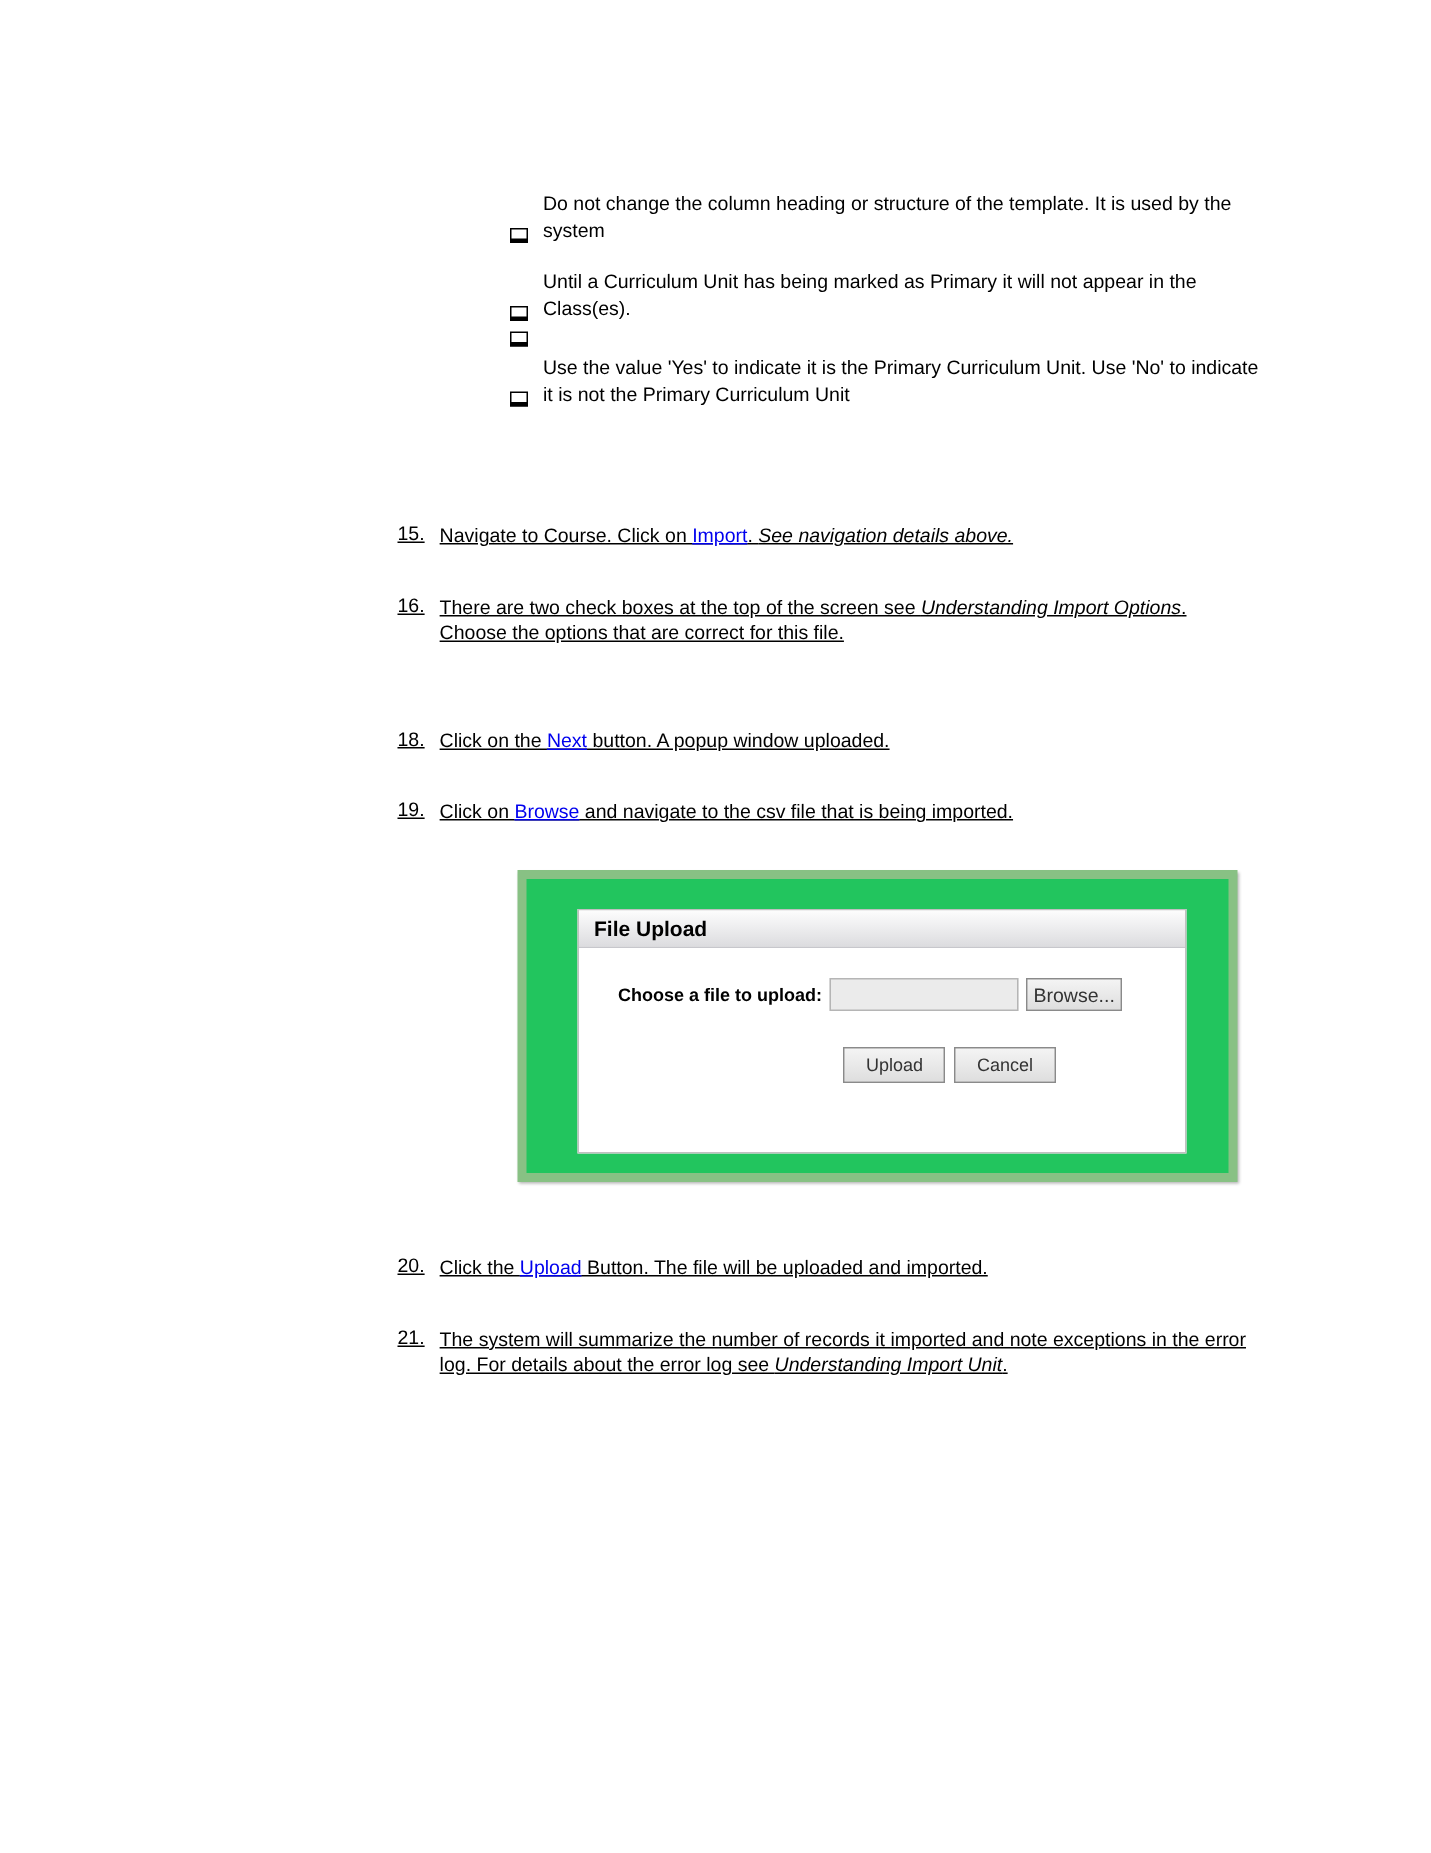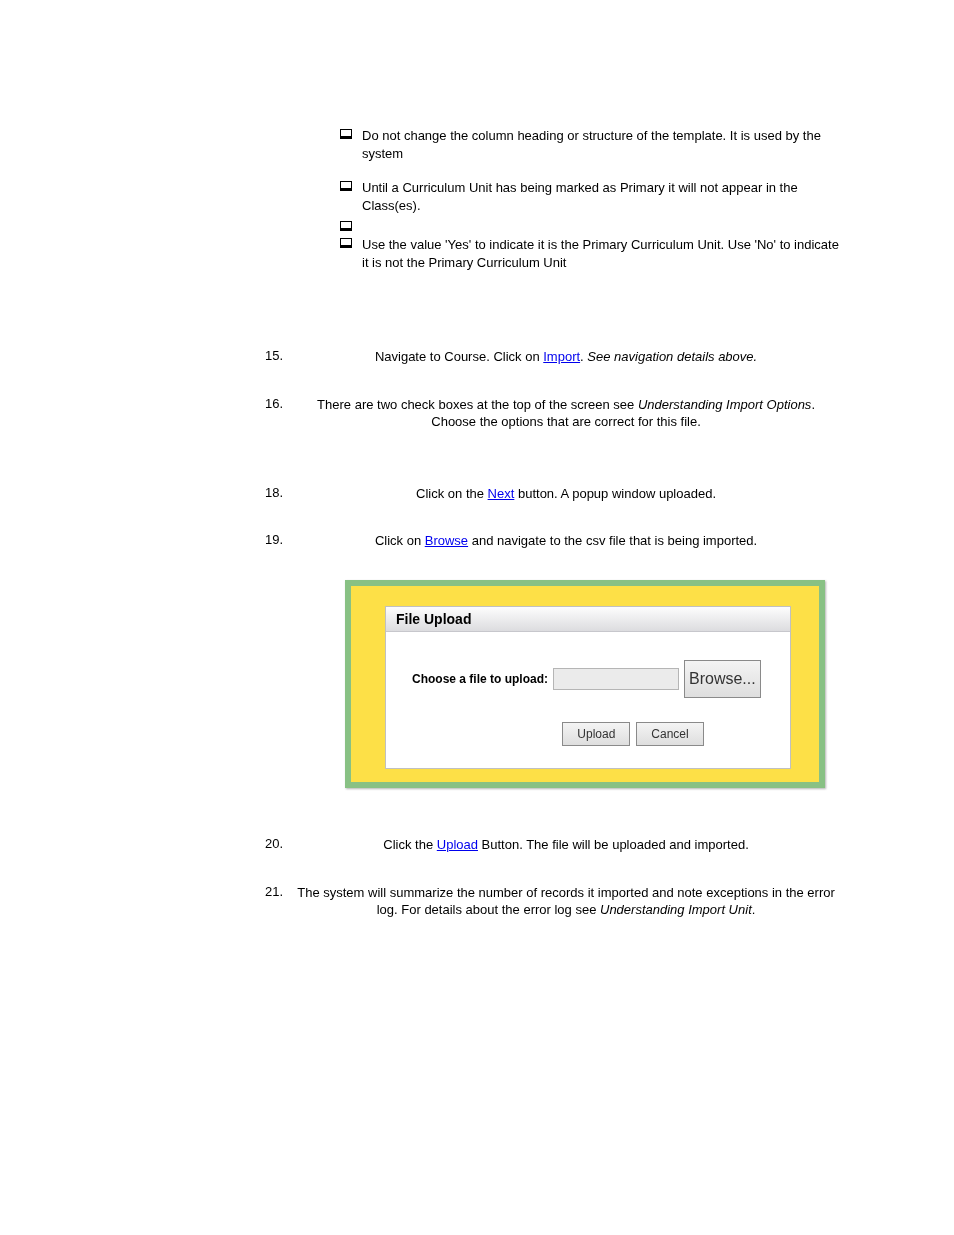--- a/index.html
+++ b/index.html
@@ -8,21 +8,21 @@
       height: 1235px;
       background: #fff;
       font-family: Arial, Helvetica, sans-serif;
       font-size: 13px;
       color: #000;
       padding: 55px 115px 50px 135px;
       position: relative;
     }
     .bullet-row {
       display: flex;
-      align-items: flex-start;
+      align-items: flex-end;
       gap: 10px;
       padding-left: 205px;
       margin-bottom: 5px;
     }
     .bullet-glyph {
       width: 12px;
       height: 10px;
       border: 1.5px solid #000;
       flex-shrink: 0;
       margin-top: 2px;
@@ -34,39 +34,40 @@
       left: -1px; right: -1px; bottom: -1px;
       height: 3.5px;
       background: #000;
     }
     .bullet-text { line-height: 1.35; }
     .step-row {
       display: flex;
       gap: 10px;
       padding-left: 130px;
       margin-bottom: 6px;
+      text-decoration: underline;
     }
     .step-num { min-width: 18px; }
-    .step-text { flex: 1; line-height: 1.35; text-align: center; }
+    .step-text { flex: 1; line-height: 1.35; }
     .link { color: #0000ee; text-decoration: underline; cursor: pointer; }
     .italic { font-style: italic; }
     .spacer-sm { height: 12px; }
     .spacer-md { height: 24px; }
     .figure {
       margin-left: 210px;
       width: 480px;
       height: 208px;
       background: #88c184;
       padding: 6px;
       box-shadow: 1px 1px 2px rgba(0,0,0,0.3);
     }
     .figure-gray {
       width: 100%;
       height: 100%;
-      background: #fde047;
+      background: #22c55e;
       display: flex;
       align-items: center;
       justify-content: center;
       padding: 20px 28px 13px 34px;
     }
     .dialog {
       width: 100%;
       height: 100%;
       background: #fff;
       border: 1px solid #c0c0c0;
@@ -78,43 +79,42 @@
       border-bottom: 1px solid #c7c7cc;
       padding: 4px 10px;
       font-weight: bold;
       font-size: 14px;
       color: #000;
     }
     .dialog-body {
       flex: 1;
       display: flex;
       flex-direction: column;
-      justify-content: center;
       gap: 24px;
       padding: 20px 26px 14px 26px;
     }
     .file-row {
       display: flex;
       align-items: center;
       gap: 5px;
       font-size: 12px;
     }
     .file-label { font-weight: bold; white-space: nowrap; }
     .file-input {
       height: 22px;
       width: 126px;
       border: 1px solid #b5b5b5;
       background: #ebebeb;
     }
     .browse-btn {
-      height: 38px;
+      height: 22px;
       padding: 0 4px;
       border: 1px solid #8a8a8a;
       background: linear-gradient(#f4f4f4, #dedede);
-      font-size: 16px;
+      font-size: 13px;
       color: #333;
       cursor: pointer;
     }
     .btn-row {
       display: flex;
       justify-content: center;
       gap: 6px;
       padding-left: 90px;
     }
     .dlg-btn {

